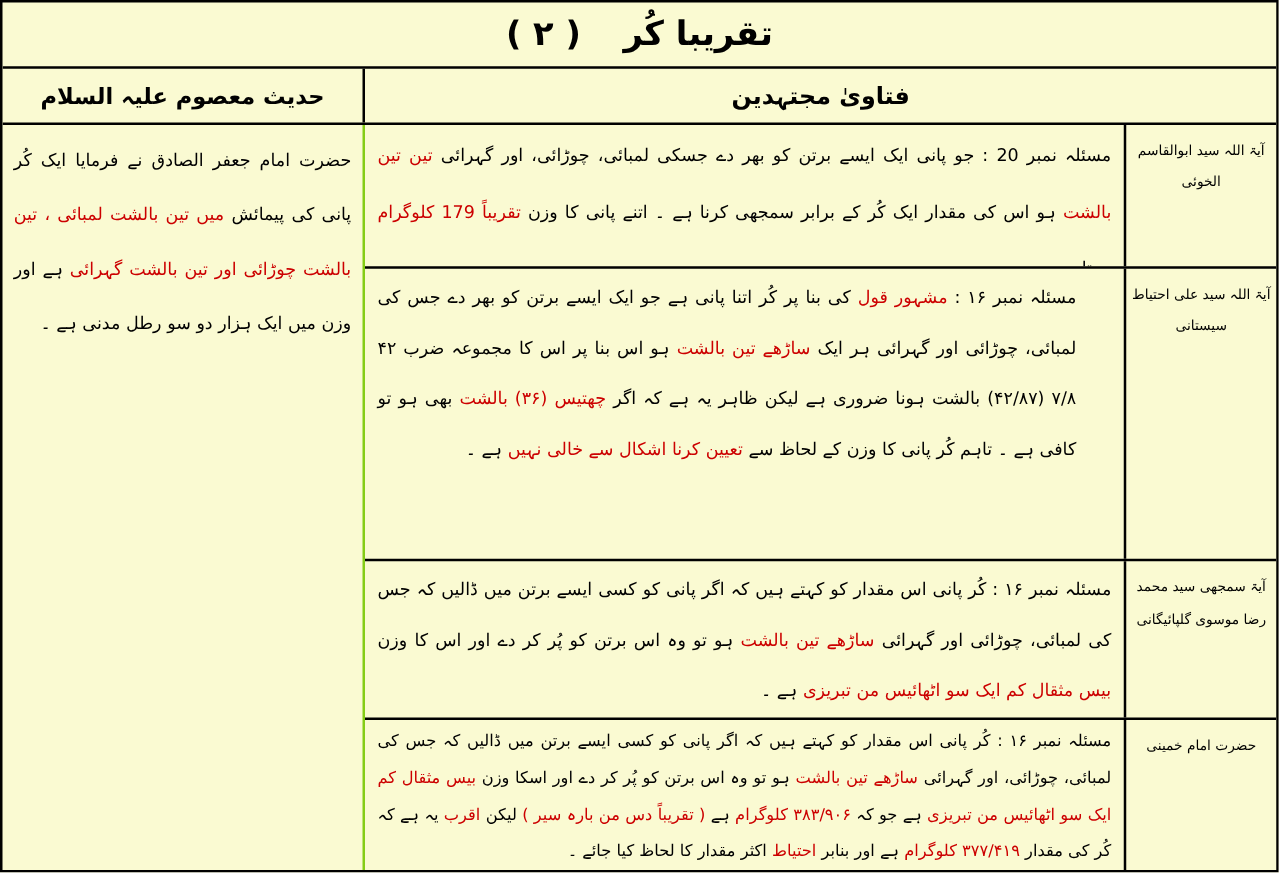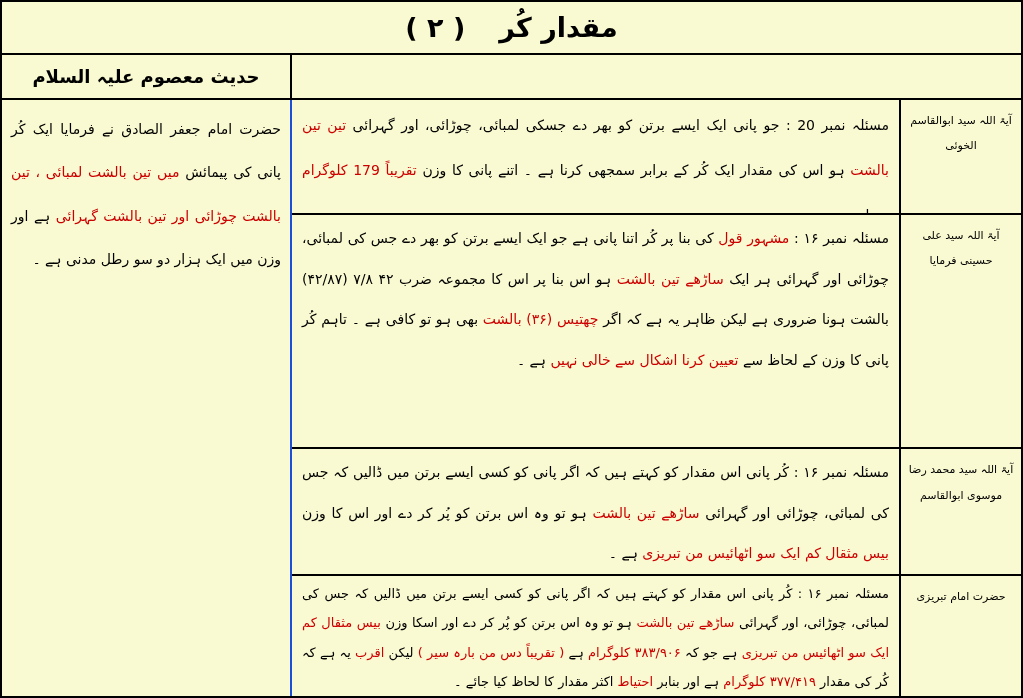--- a/index.html
+++ b/index.html
@@ -31,30 +31,30 @@
     display:flex;align-items:center;justify-content:center;
     font-size:18px;font-weight:bold;direction:rtl;
   }
   .header-right{
     flex:1;display:flex;align-items:center;justify-content:center;
     font-size:19px;font-weight:bold;direction:rtl;
   }
   .body-area{display:flex;height:596px;box-sizing:border-box;}
   .hadith-cell{
     width:290px;box-sizing:border-box;
-    border-right:2px solid #1d4ed8;
+    border-right:2px solid #84cc16;
     padding:8px 9px 0 9px;
     direction:rtl;text-align:justify;
     font-size:14px;line-height:3.1;
     overflow:hidden;
   }
   .fatwa-rows{flex:1;display:flex;flex-direction:column;}
   .frow{display:flex;box-sizing:border-box;border-bottom:2px solid #000;}
   .frow.r1{height:115px;}
-  .frow.r2{height:272px;}
+  .frow.r2{height:272px;gap:28px;}
   .frow.r3{height:137px;}
   .frow.r4{flex:1;border-bottom:none;}
   .fatwa-cell{
     flex:1;box-sizing:border-box;
     padding:3px 10px 0 10px;
     direction:rtl;text-align:justify;
     font-size:14px;
     overflow:hidden;
   }
   .r1 .fatwa-cell{line-height:3.2;}
@@ -71,48 +71,49 @@
   }
   .red{color:#cc0000;}
 </style>
 </head>
 <body>
 
 <div class="container">
 
   <div class="title-row">
     <span>( ۲ )</span>
-    <span dir="rtl">مقدار کُر</span>
+    <span dir="rtl">تقریبا کُر</span>
   </div>
 
   <div class="header-row">
     <div class="header-left">حدیث معصوم علیہ السلام</div>
+    <div class="header-right">فتاویٰ مجتہدین</div>
   </div>
 
   <div class="body-area">
 
     <div class="hadith-cell"><span>حضرت امام جعفر الصادق نے فرمایا ایک کُر پانی کی پیمائش </span><span class="red">میں تین بالشت لمبائی ، تین بالشت چوڑائی اور تین بالشت گہرائی </span><span>ہے اور وزن میں ایک ہزار دو سو رطل مدنی ہے ۔</span></div>
 
     <div class="fatwa-rows">
 
       <div class="frow r1">
         <div class="fatwa-cell"><span>مسئلہ نمبر 20 : جو پانی ایک ایسے برتن کو بھر دے جسکی لمبائی، چوڑائی، اور گہرائی </span><span class="red">تین تین بالشت </span><span>ہو اس کی مقدار ایک کُر کے برابر سمجھی کرنا ہے ۔ اتنے پانی کا وزن </span><span class="red">تقریباً 179 کلوگرام </span><span>ہوتا ہے ۔</span></div>
         <div class="name-cell">آیۃ اللہ سید ابوالقاسم الخوئی</div>
       </div>
 
       <div class="frow r2">
         <div class="fatwa-cell"><span>مسئلہ نمبر ۱۶ : </span><span class="red">مشہور قول </span><span>کی بنا پر کُر اتنا پانی ہے جو ایک ایسے برتن کو بھر دے جس کی لمبائی، چوڑائی اور گہرائی ہر ایک </span><span class="red">ساڑھے تین بالشت </span><span>ہو اس بنا پر اس کا مجموعہ ضرب ۴۲ ۷/۸ (۴۲/۸۷) بالشت ہونا ضروری ہے لیکن ظاہر یہ ہے کہ اگر </span><span class="red">چھتیس (۳۶) بالشت </span><span>بھی ہو تو کافی ہے ۔ تاہم کُر پانی کا وزن کے لحاظ سے </span><span class="red">تعیین کرنا اشکال سے خالی نہیں </span><span>ہے ۔</span></div>
-        <div class="name-cell">آیۃ اللہ سید علی حسینی فرمایا</div>
+        <div class="name-cell">آیۃ اللہ سید علی احتیاط سیستانی</div>
       </div>
 
       <div class="frow r3">
         <div class="fatwa-cell"><span>مسئلہ نمبر ۱۶ : کُر پانی اس مقدار کو کہتے ہیں کہ اگر پانی کو کسی ایسے برتن میں ڈالیں کہ جس کی لمبائی، چوڑائی اور گہرائی </span><span class="red">ساڑھے تین بالشت </span><span>ہو تو وہ اس برتن کو پُر کر دے اور اس کا وزن </span><span class="red">بیس مثقال کم ایک سو اٹھائیس من تبریزی </span><span>ہے ۔</span></div>
-        <div class="name-cell">آیۃ اللہ سید محمد رضا موسوی ابوالقاسم</div>
+        <div class="name-cell">آیۃ سمجھی سید محمد رضا موسوی گلپائیگانی</div>
       </div>
 
       <div class="frow r4">
         <div class="fatwa-cell"><span>مسئلہ نمبر ۱۶ : کُر پانی اس مقدار کو کہتے ہیں کہ اگر پانی کو کسی ایسے برتن میں ڈالیں کہ جس کی لمبائی، چوڑائی، اور گہرائی </span><span class="red">ساڑھے تین بالشت </span><span>ہو تو وہ اس برتن کو پُر کر دے اور اسکا وزن </span><span class="red">بیس مثقال کم ایک سو اٹھائیس من تبریزی </span><span>ہے جو کہ </span><span class="red">۳۸۳/۹۰۶ کلوگرام </span><span>ہے </span><span class="red">( تقریباً دس من بارہ سیر ) </span><span>لیکن </span><span class="red">اقرب </span><span>یہ ہے کہ کُر کی مقدار </span><span class="red">۳۷۷/۴۱۹ کلوگرام </span><span>ہے اور بنابر </span><span class="red">احتیاط </span><span>اکثر مقدار کا لحاظ کیا جائے ۔</span></div>
-        <div class="name-cell">حضرت امام تبریزی</div>
+        <div class="name-cell">حضرت امام خمینی</div>
       </div>
 
     </div>
   </div>
 </div>
 
 </body></html>

